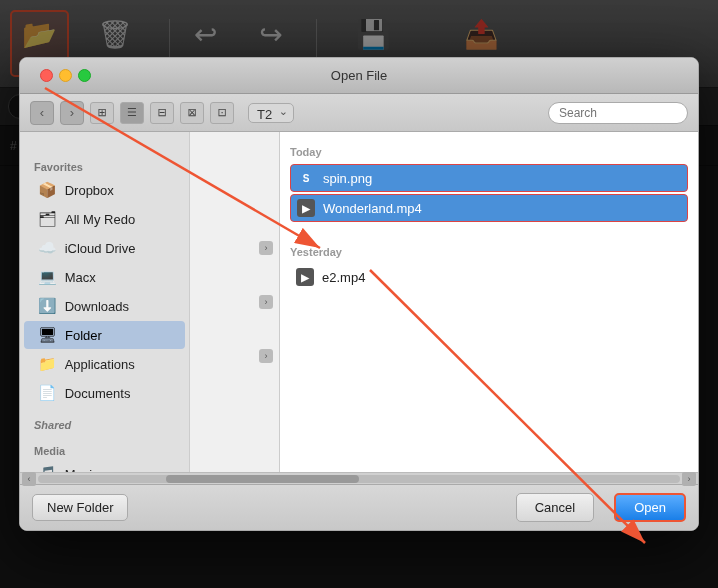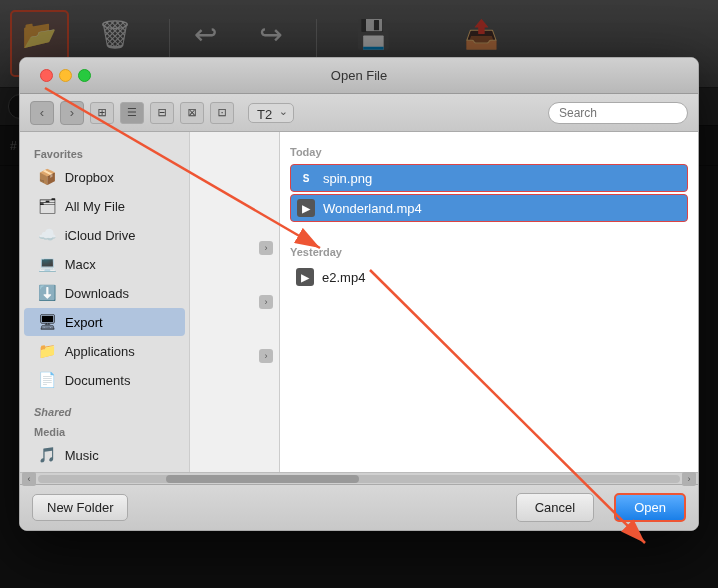--- a/index.html
+++ b/index.html
@@ -161,21 +161,21 @@
     
     #dialog-body {
       display: flex;
       height: 340px;
     }
     
     #dialog-sidebar {
       width: 170px;
       background: #e0e0e0;
       border-right: 1px solid #ccc;
-      padding: 10px 0;
+      padding: 23px 0;
       overflow-y: auto;
       flex-shrink: 0;
     }
     .sidebar-section-header {
       font-size: 11px; font-weight: 600; color: #777;
       padding: 6px 14px 2px 14px; text-transform: none; letter-spacing: 0;
     }
     .sidebar-item {
       display: flex; align-items: center;
       padding: 5px 14px; font-size: 13px; color: #222;
@@ -378,50 +378,50 @@
 
         <div id="dialog-sidebar">
           <div class="sidebar-section-header">Favorites</div>
 
           <div class="sidebar-item">
             <span class="sidebar-icon">📦</span>
             <span>Dropbox</span>
           </div>
           <div class="sidebar-item">
             <span class="sidebar-icon">🗂</span>
-            <span>All My File</span>
+            <span>All My Redo</span>
           </div>
           <div class="sidebar-item">
             <span class="sidebar-icon">☁️</span>
             <span>iCloud Drive</span>
           </div>
           <div class="sidebar-item">
             <span class="sidebar-icon">💻</span>
             <span>Macx</span>
           </div>
           <div class="sidebar-item">
             <span class="sidebar-icon">⬇️</span>
             <span>Downloads</span>
           </div>
           <div class="sidebar-item selected">
             <span class="sidebar-icon">🖥</span>
-            <span>Export</span>
+            <span>Folder</span>
           </div>
           <div class="sidebar-item">
             <span class="sidebar-icon">📁</span>
             <span>Applications</span>
           </div>
           <div class="sidebar-item">
             <span class="sidebar-icon">📄</span>
             <span>Documents</span>
           </div>
 
           <div class="sidebar-section-header" style="margin-top:6px;font-style:italic;">Shared</div>
 
-          <div class="sidebar-section-header" style="">Media</div>
+          <div class="sidebar-section-header" style="margin-top:6px;">Media</div>
           <div class="sidebar-item">
             <span class="sidebar-icon">🎵</span>
             <span>Music</span>
           </div>
 
         </div>
 
         <div id="dialog-center">
           <div class="scroll-arrows">
             <div class="scroll-arrow-btn">›</div>

